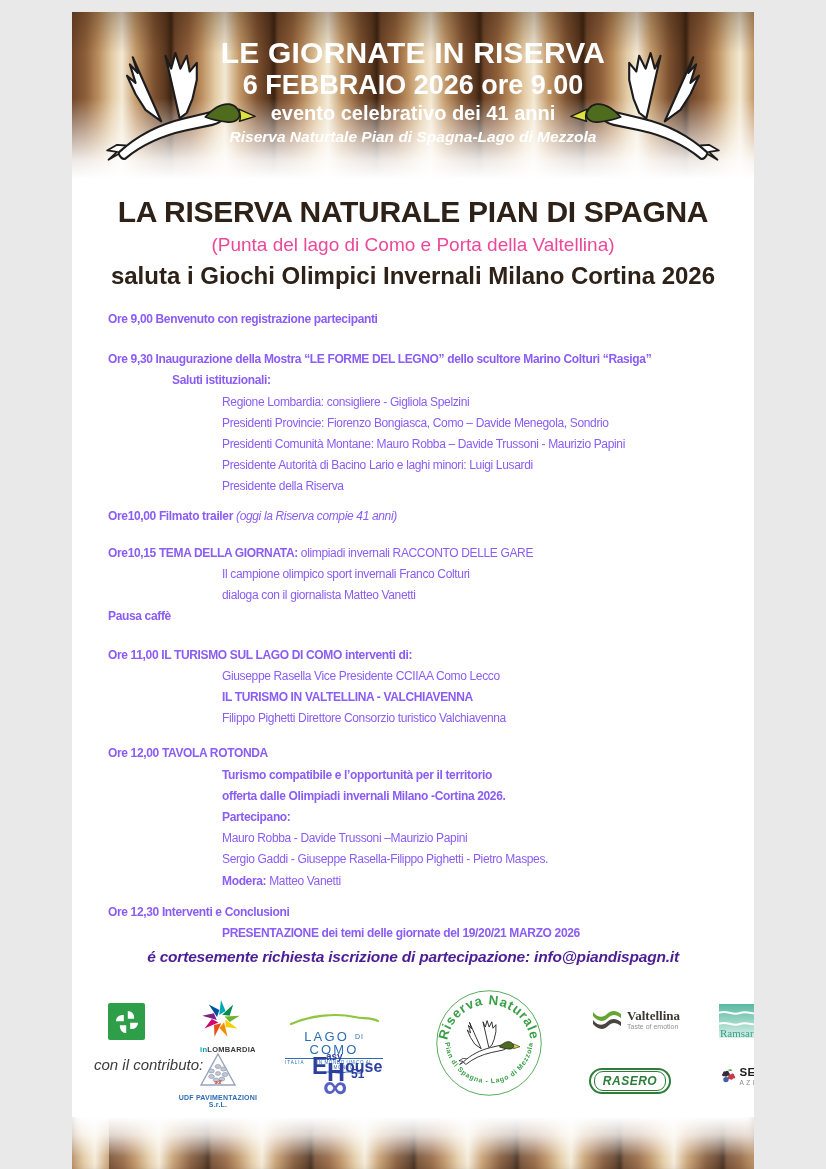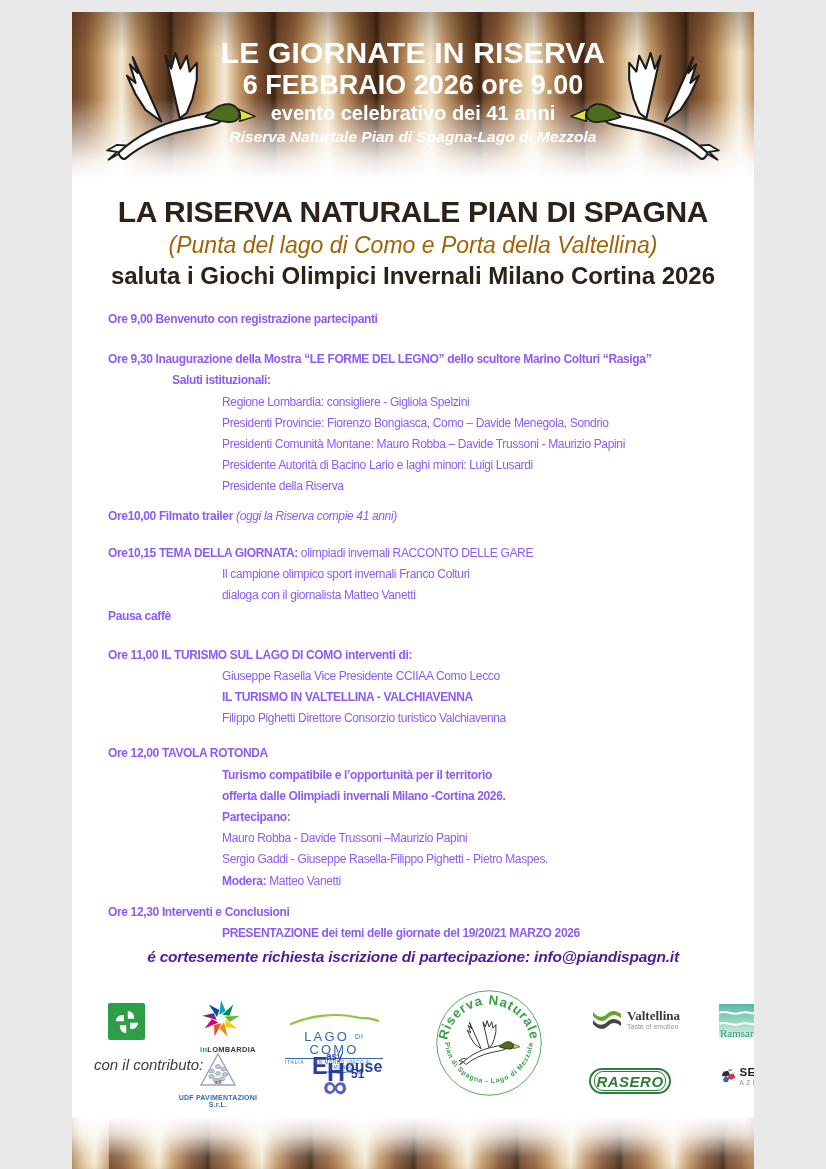--- a/index.html
+++ b/index.html
@@ -23,21 +23,21 @@
   .hdr-title{font-size:30px;font-weight:700;line-height:34px;letter-spacing:.2px;}
   .hdr-date{font-size:27px;font-weight:700;line-height:31px;}
   .hdr-sub{font-size:20px;font-weight:700;line-height:25px;}
   .hdr-reserve{font-size:15.5px;font-weight:700;font-style:italic;line-height:22px;}
   .duck{position:absolute;top:30px;width:158px;height:128px;z-index:2;}
   .duck-l{left:28px;}
   .duck-r{right:28px;transform:scaleX(-1);}
   
   .intro{position:absolute;top:182px;left:0;right:0;text-align:center;color:#2e2218;z-index:3;}
   .intro-title{font-size:30px;font-weight:700;letter-spacing:-.3px;line-height:36px;}
-  .intro-sub{font-size:23px;font-style:italic;font-weight:400;line-height:30px;color:#a16207;}
+  .intro-sub{font-size:19px;font-weight:400;line-height:30px;color:#ec4899;}
   .intro-tag{font-size:24px;font-weight:700;line-height:32px;}
   
   .program{position:absolute;top:297px;left:36px;right:18px;font-size:12px;line-height:21.2px;
            letter-spacing:-.35px;color:#8b5cf6;z-index:3;}
   .pline{white-space:nowrap;}
   .b{font-weight:700;}
   .it{font-style:italic;}
   .ind1{padding-left:64px;}
   .ind2{padding-left:114px;}
   .g19{margin-top:19px;}.g8{margin-top:8px;}.g16{margin-top:16px;}
@@ -72,21 +72,21 @@
   .eh-51{left:39px;top:16px;font-size:12px;font-weight:800;}
   .eh-inf{left:11px;top:17px;font-size:34px;color:#5560c0;font-weight:700;}
   .badge{left:362px;top:6px;width:110px;height:110px;}
   .valt{left:520px;top:27px;width:100px;display:flex;align-items:center;gap:5px;}
   .valt-name{font-family:"Liberation Serif",serif;font-size:13px;font-weight:700;color:#3c3832;line-height:13px;}
   .valt-tag{font-size:7px;color:#939393;line-height:9px;}
   .rasero{left:517px;top:86px;width:82px;height:26px;border:2px solid #2e7d3a;border-radius:13px;
           padding:2px 3px;box-sizing:border-box;display:flex;align-items:center;justify-content:center;}
   .rasero-inner{border:1px solid #2e7d3a;border-radius:9px;width:100%;height:100%;display:flex;
                 align-items:center;justify-content:center;}
-  .rasero-label{font-size:15px;font-weight:800;font-style:italic;color:#2e7d3a;letter-spacing:.5px;}
+  .rasero-label{font-size:12px;font-weight:800;font-style:italic;color:#2e7d3a;letter-spacing:.5px;}
   .ramsar{left:647px;top:22px;width:42px;height:40px;}
   .natura{left:744px;top:25px;width:52px;height:42px;}
   .sert{left:648px;top:81px;width:134px;display:flex;align-items:center;gap:4px;}
   .sert-name{font-size:11.5px;font-weight:800;letter-spacing:.3px;color:#1d1d1f;line-height:12px;white-space:nowrap;}
   .sert-sub{font-size:6.5px;letter-spacing:2.4px;color:#8a8a8a;line-height:9px;}
   .hidden-defs{position:absolute;width:0;height:0;overflow:hidden;}
 </style>
 </head>
 <body>
 

